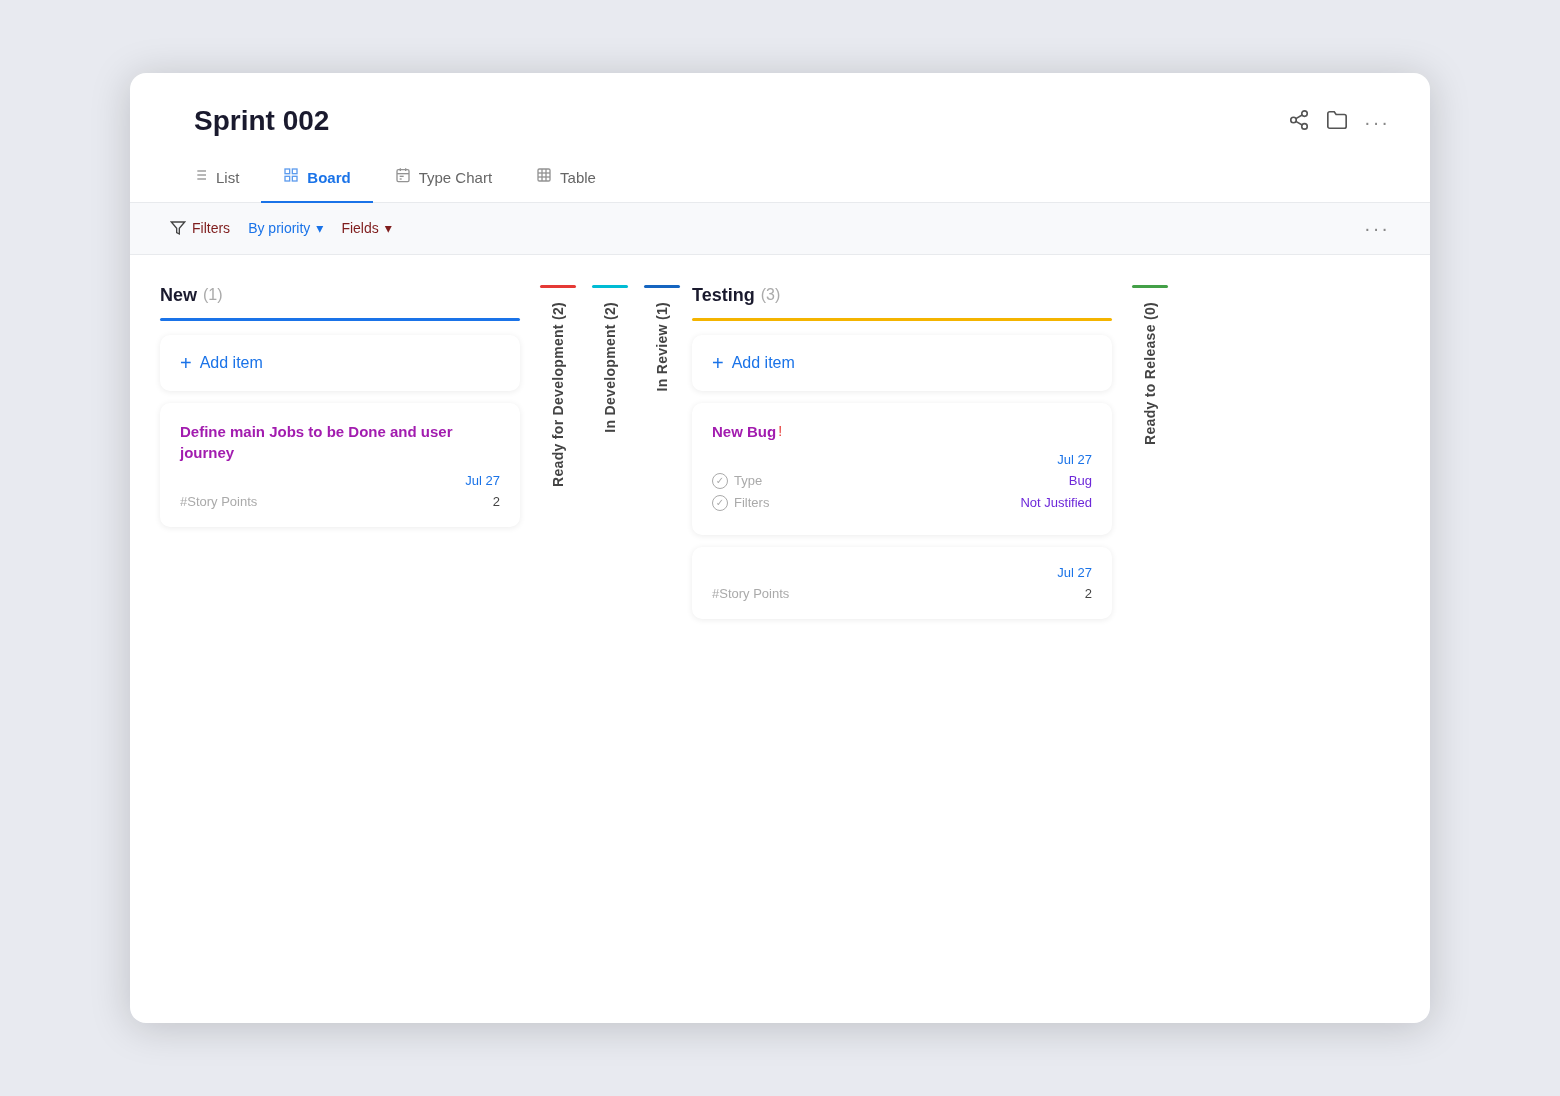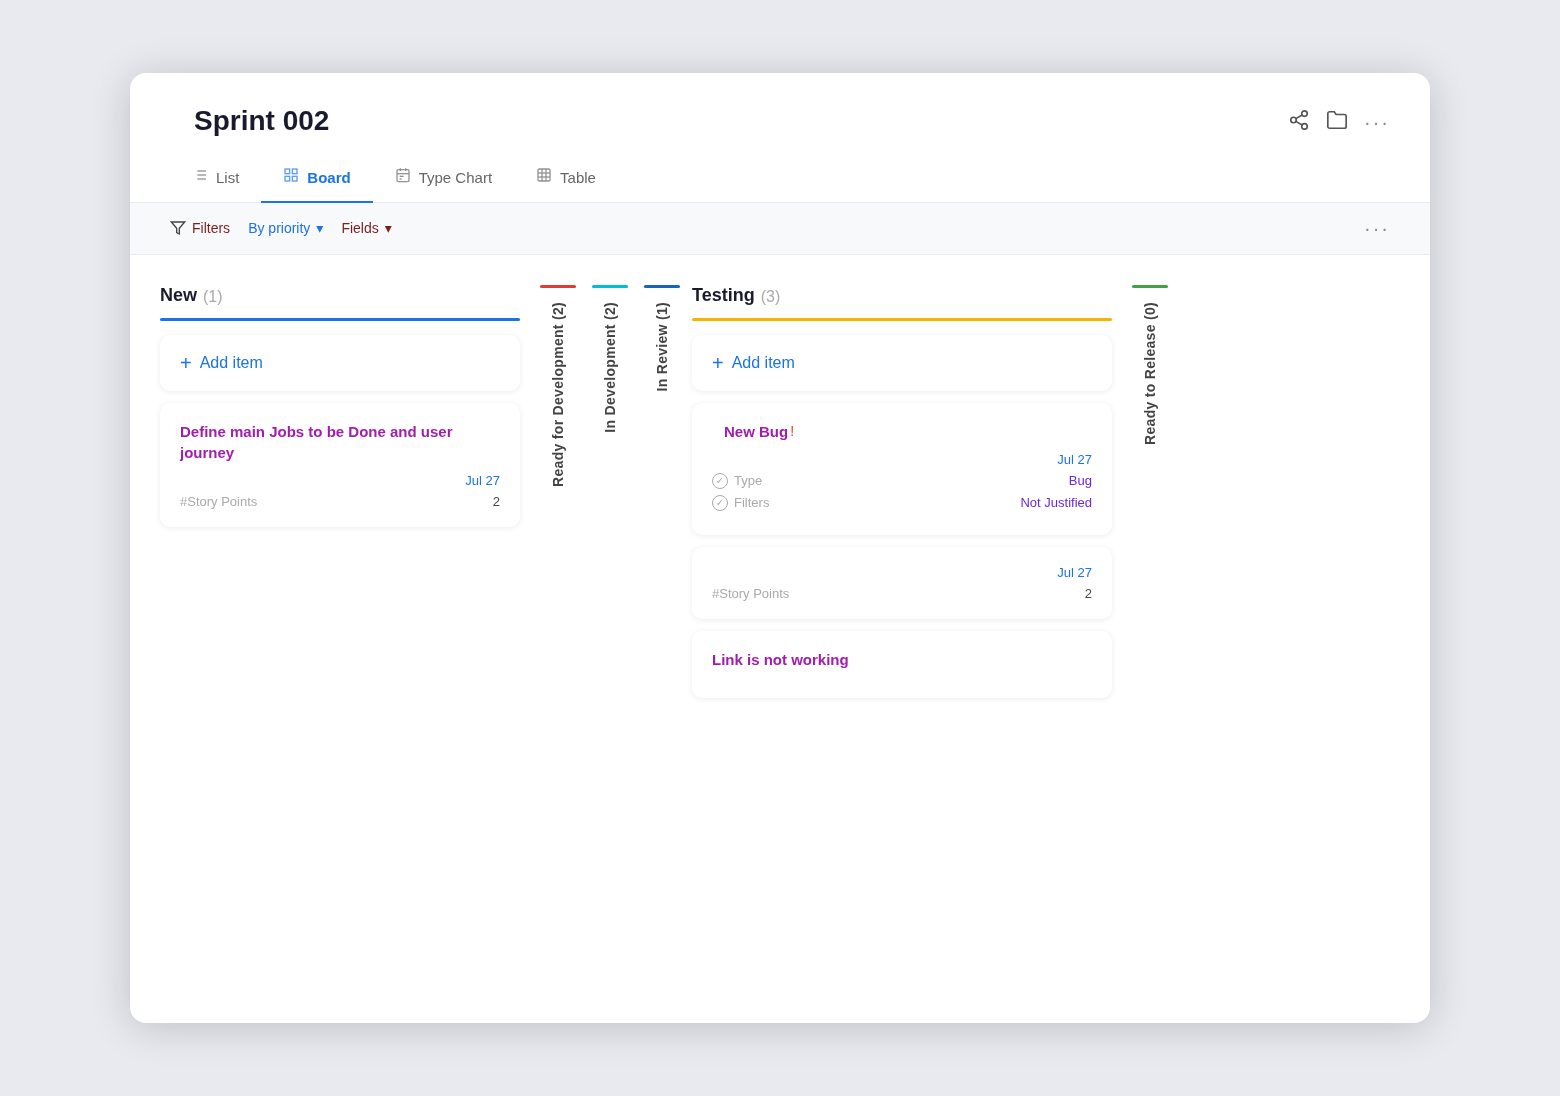--- a/index.html
+++ b/index.html
@@ -105,21 +105,21 @@
     }
     .column {
       display: flex;
       flex-direction: column;
       min-width: 360px;
       max-width: 360px;
       margin-right: 16px;
     }
     .column-header {
       display: flex;
-      align-items: flex-end;
+      align-items: center;
       gap: 6px;
       margin-bottom: 12px;
     }
     .column-title {
       font-size: 18px;
       font-weight: 700;
       color: #1a1a2e;
     }
     .column-count {
       font-size: 16px;
@@ -397,21 +397,21 @@
       <div class="column-bar bar-yellow"></div>
 
       <div class="card">
         <div class="add-item-card">
           <span class="add-item-plus">+</span>
           <span>Add item</span>
         </div>
       </div>
 
       <div class="card">
-        <div style="display:flex; align-items:center; margin-bottom:10px;margin-left:12px;">
+        <div style="display:flex; align-items:center; margin-bottom:10px;">
           <span class="task-title" style="margin-bottom:0;">New Bug</span>
           <span class="bug-label">!</span>
         </div>
         <div class="task-row">
           <span></span>
           <span class="task-date">Jul 27</span>
         </div>
         <div class="task-row">
           <div class="task-row-label">
             <span class="circle-icon">✓</span>
@@ -432,23 +432,20 @@
         <div class="task-row">
           <span></span>
           <span class="task-date">Jul 27</span>
         </div>
         <div class="task-meta">
           <span class="task-label">#Story Points</span>
           <span class="task-value">2</span>
         </div>
       </div>
 
-      <div class="card">
-        <div class="task-title">Link is not working</div>
-      </div>
     </div>
 
     <div class="column-vertical">
       <div class="column-vertical-bar bar-green"></div>
       <span class="column-vertical-title">Ready to Release (0)</span>
     </div>
 
   </div>
 </div>
 

